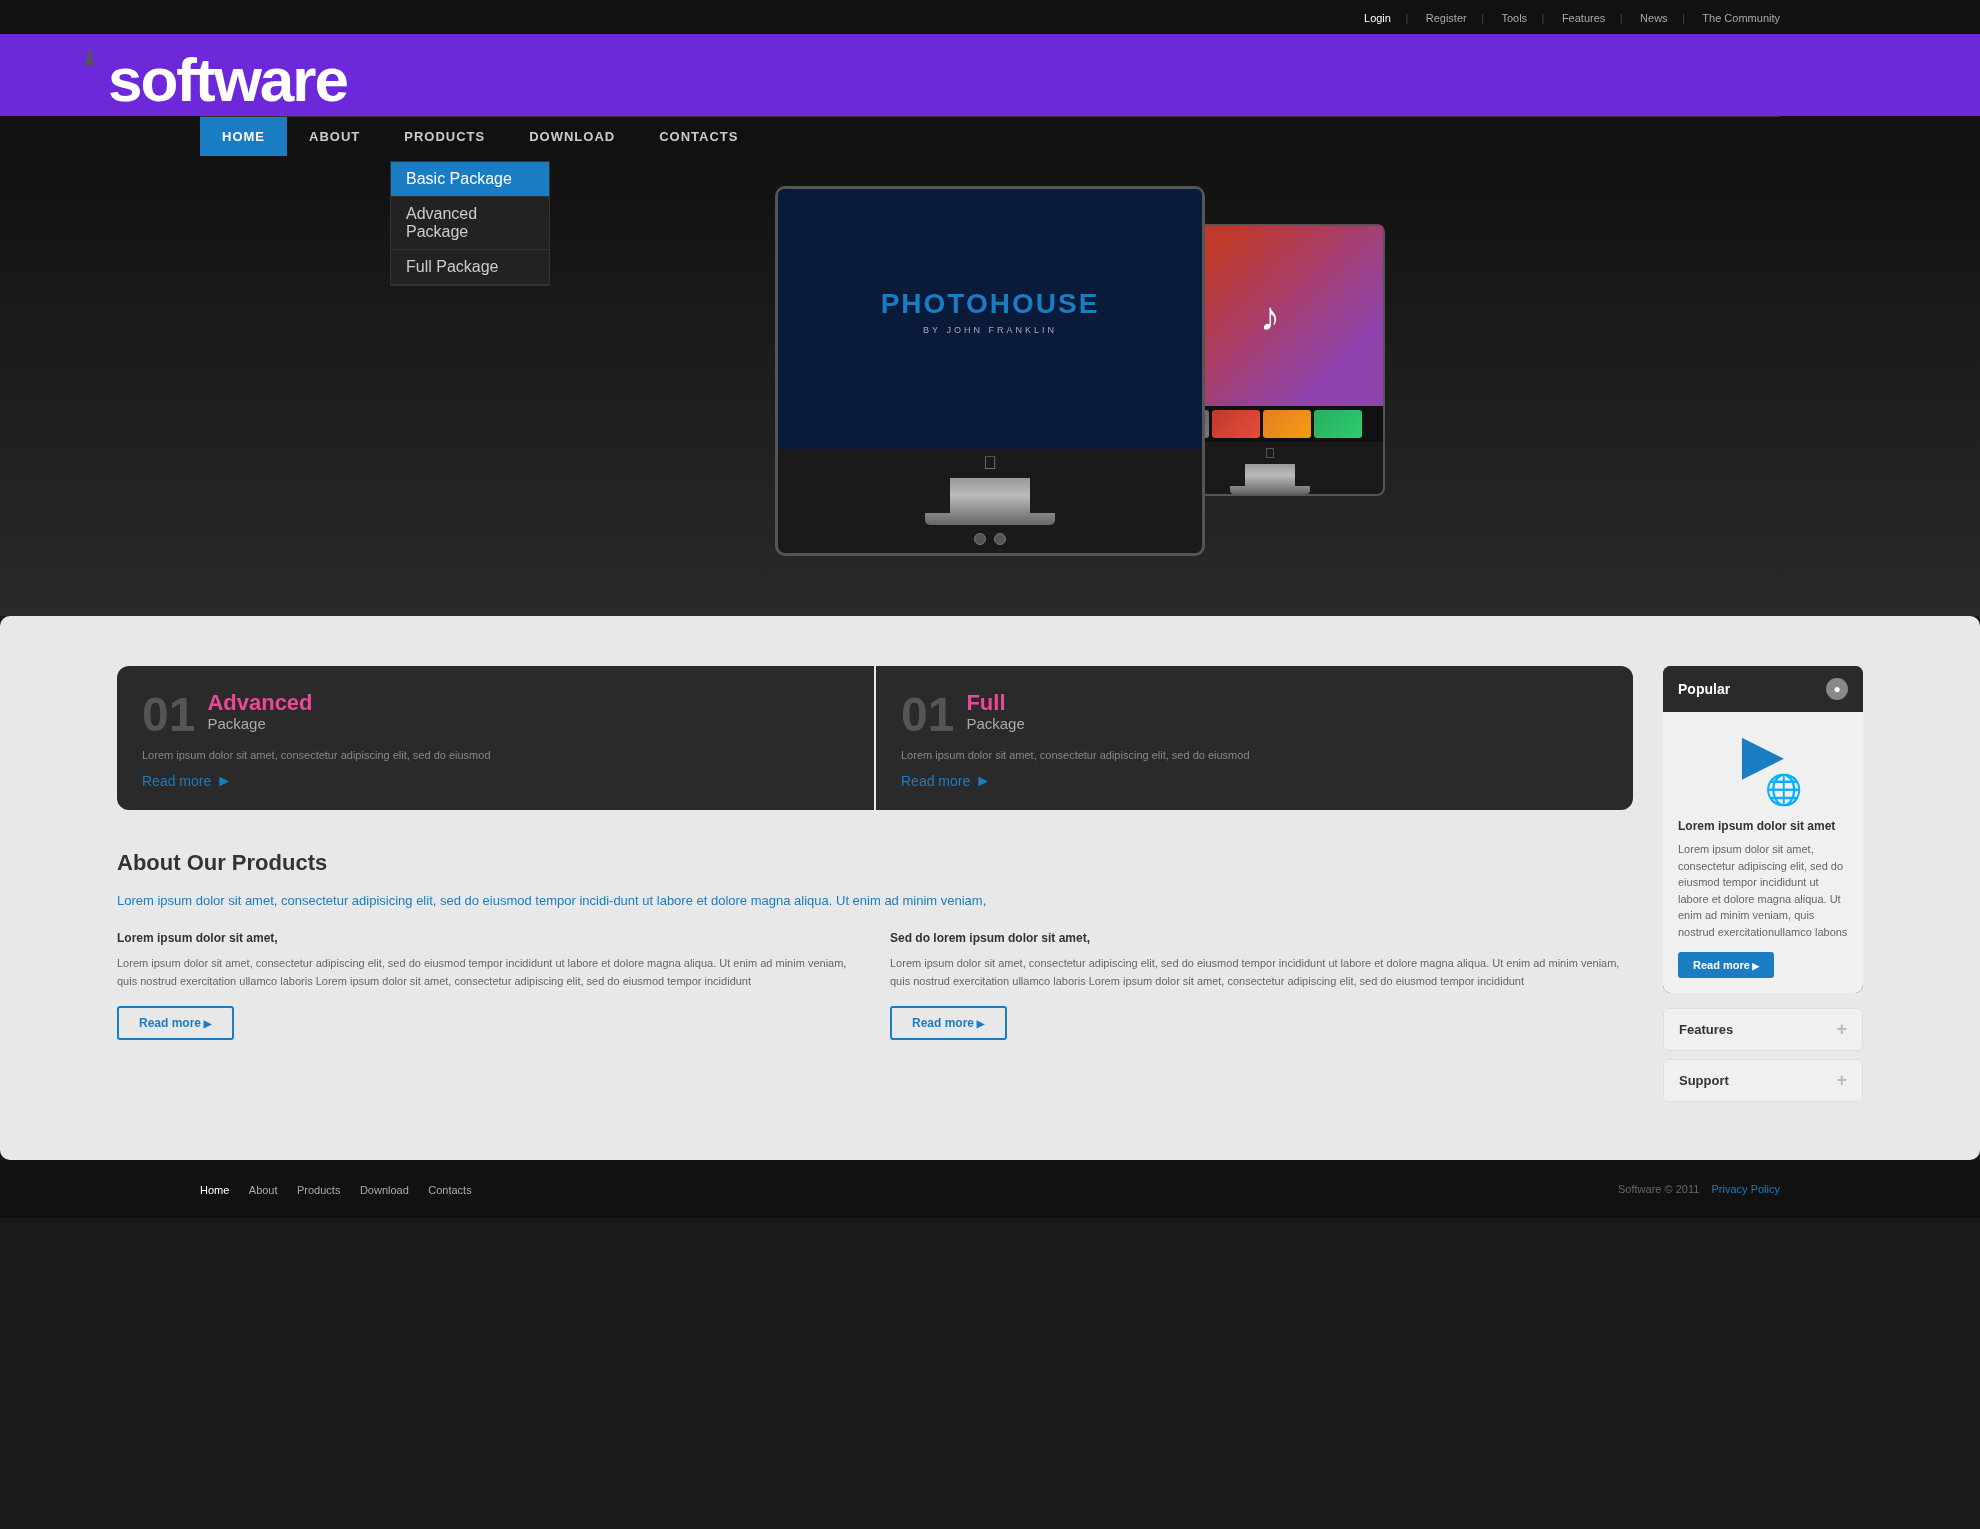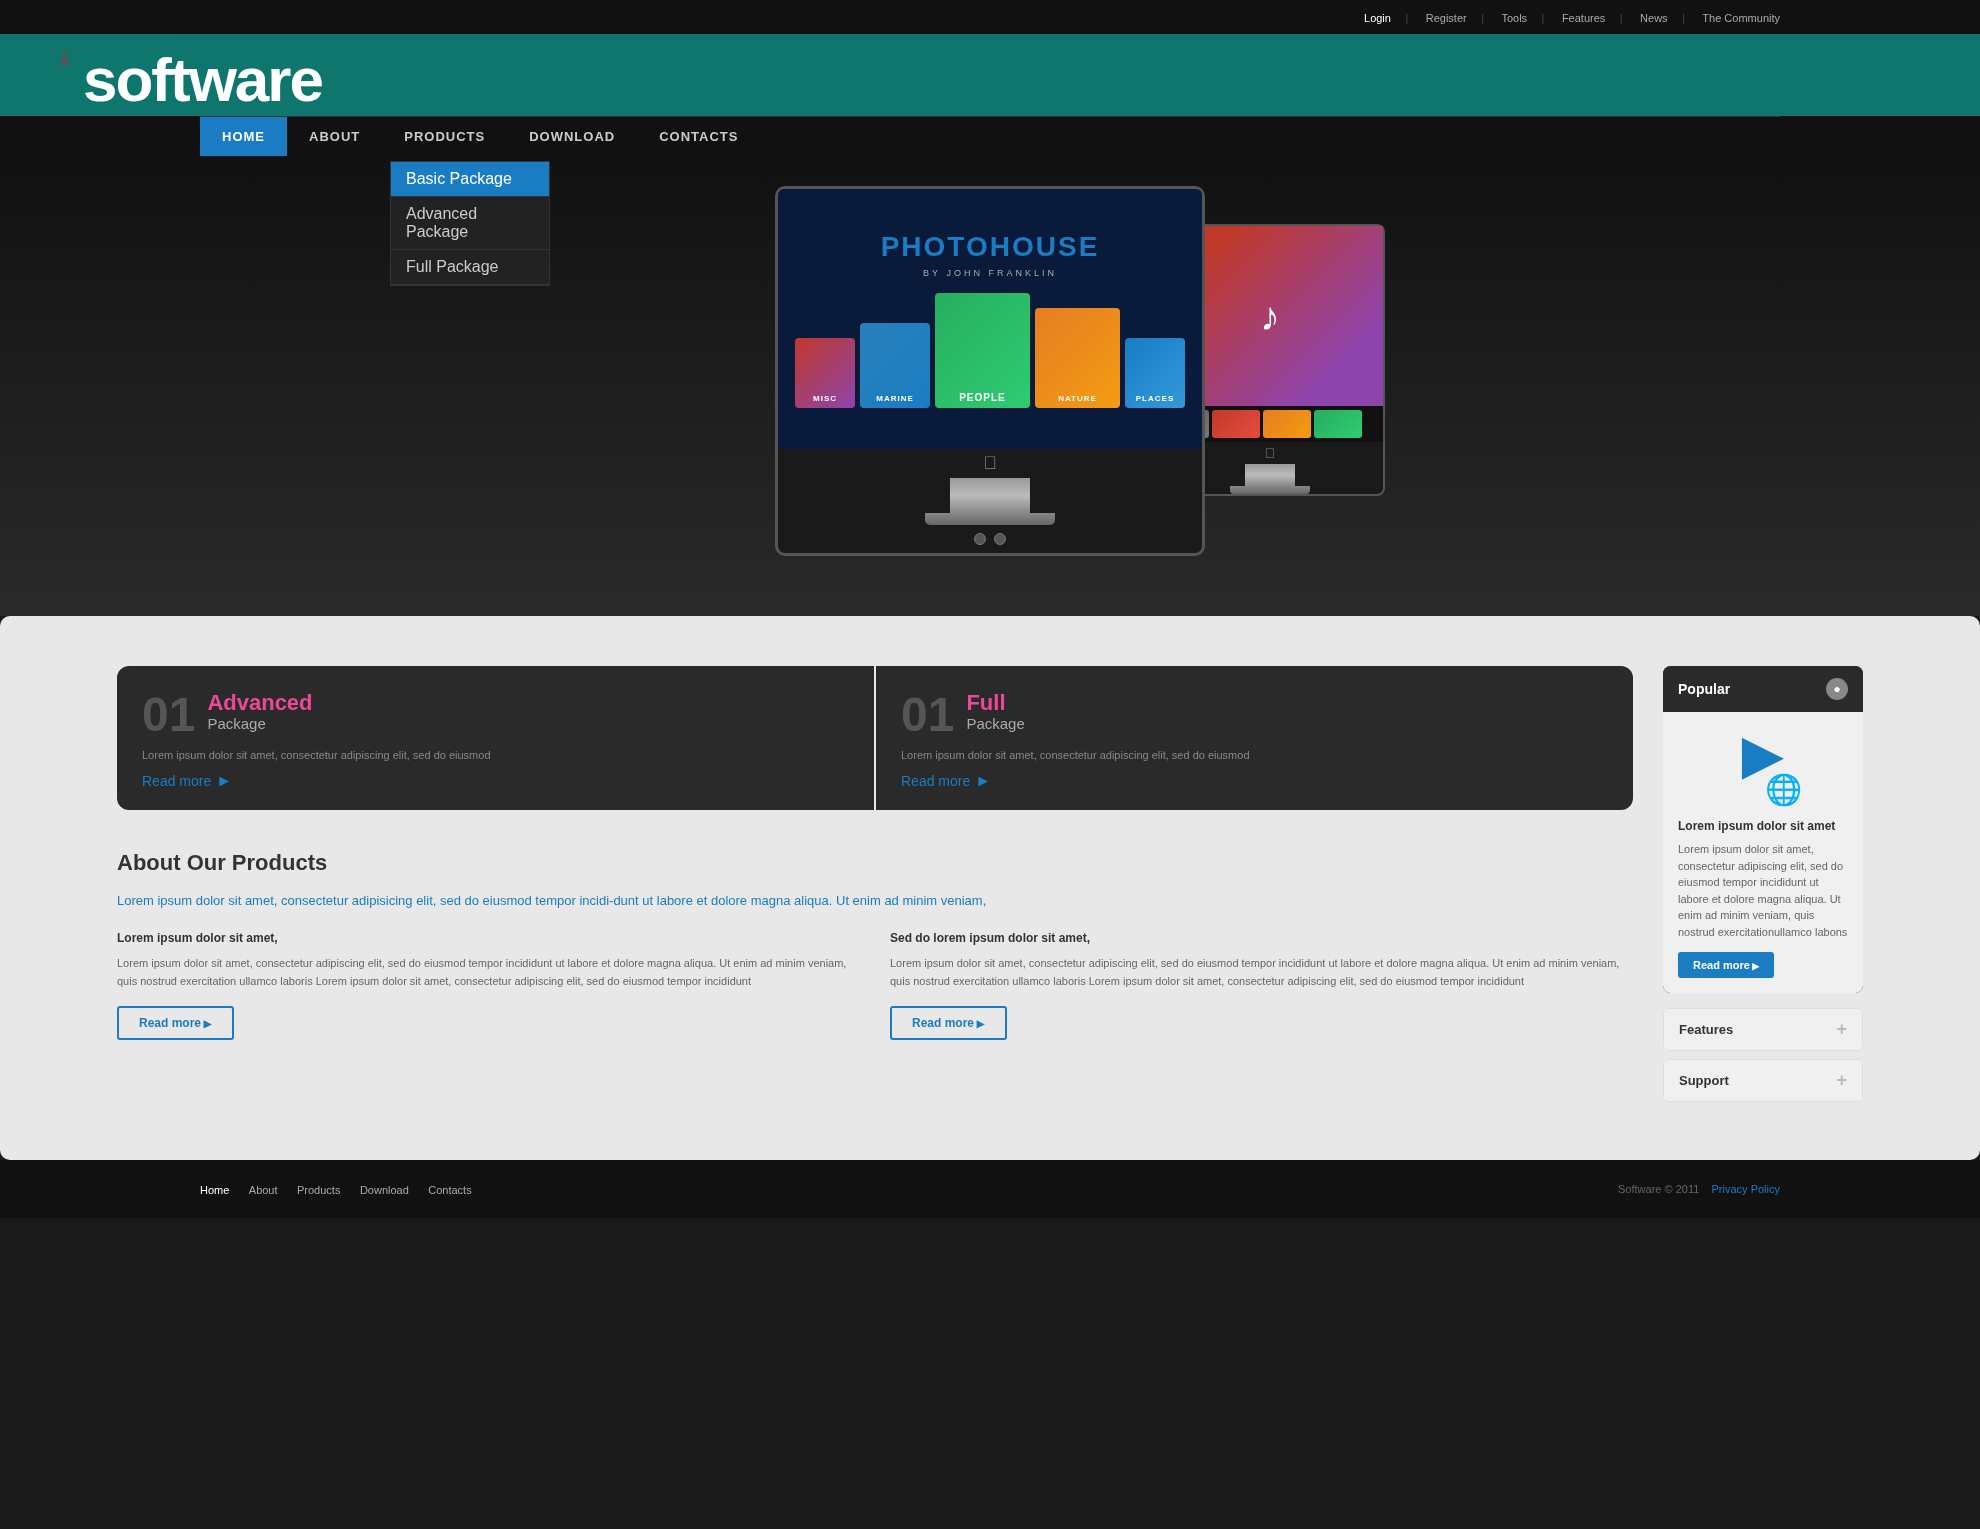--- a/index.html
+++ b/index.html
@@ -16,22 +16,22 @@
       color: #aaa;
       font-size: 11px;
       text-decoration: none;
       margin-left: 10px;
     }
     .top-bar a.active { color: #fff; }
     .top-bar span { color: #444; margin-left: 10px; font-size: 11px; }
 
     
     .header {
-      background: #0f766e;
-      padding: 15px 200px 0 83px;
+      background: #6d28d9;
+      padding: 15px 200px 0 108px;
       display: flex;
       align-items: flex-start;
       justify-content: space-between;
       text-align: center;
     }
     .logo {
       font-size: 62px;
       font-weight: bold;
       color: #fff;
       letter-spacing: -2px;
@@ -523,37 +523,20 @@
 
 <div class="hero">
   <div class="monitor-wrap">
 
     <div class="monitor-large">
       <div class="monitor-screen">
         <div class="photo-title">
           <span>PHOTO</span><span style="color:#1a7dc4">HOUSE</span>
         </div>
         <div class="photo-subtitle">BY JOHN FRANKLIN</div>
-        <div class="photo-cards">
-          <div class="photo-card small c1">
-            <span>MISC</span>
-          </div>
-          <div class="photo-card medium c2">
-            <span>MARINE</span>
-          </div>
-          <div class="photo-card xlarge c3">
-            <span>PEOPLE</span>
-          </div>
-          <div class="photo-card large c4">
-            <span>NATURE</span>
-          </div>
-          <div class="photo-card small c5">
-            <span>PLACES</span>
-          </div>
-        </div>
       </div>
       <div class="apple-logo"></div>
       <div class="monitor-stand-large"></div>
       <div class="monitor-base-large"></div>
       <div class="monitor-dots">
         <div class="dot"></div>
         <div class="dot"></div>
       </div>
     </div>
 

